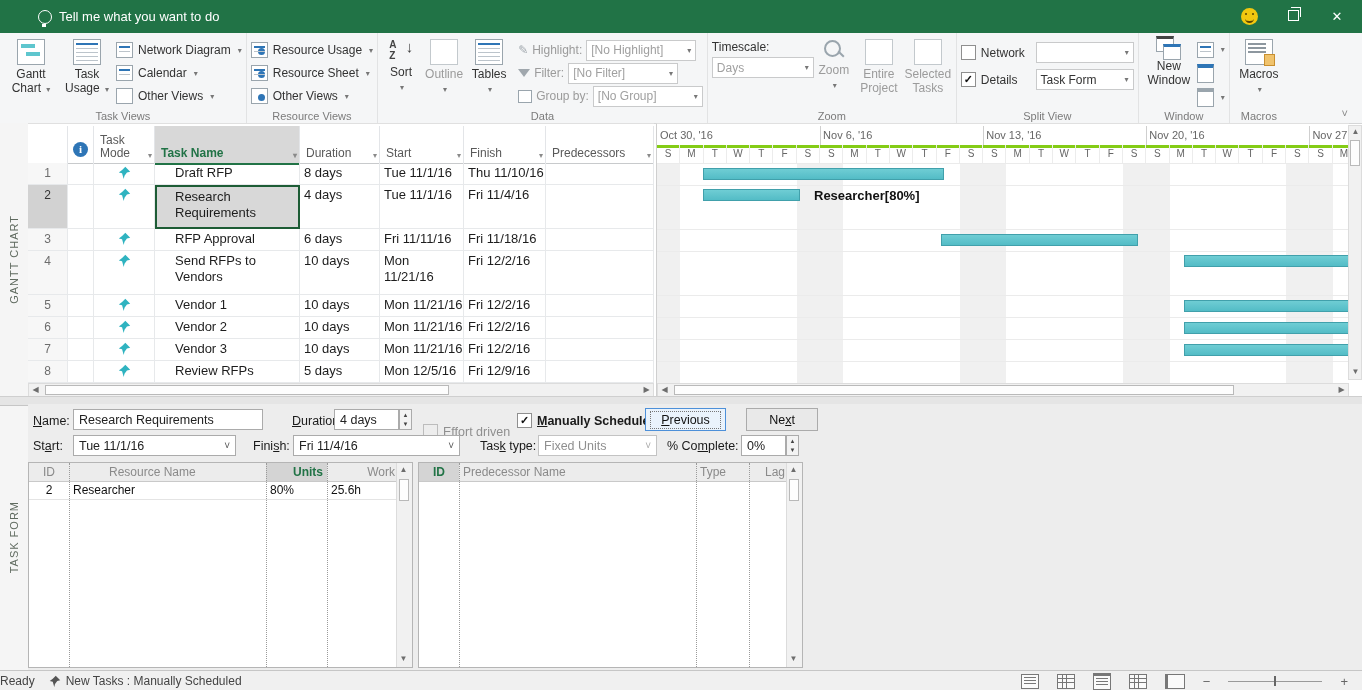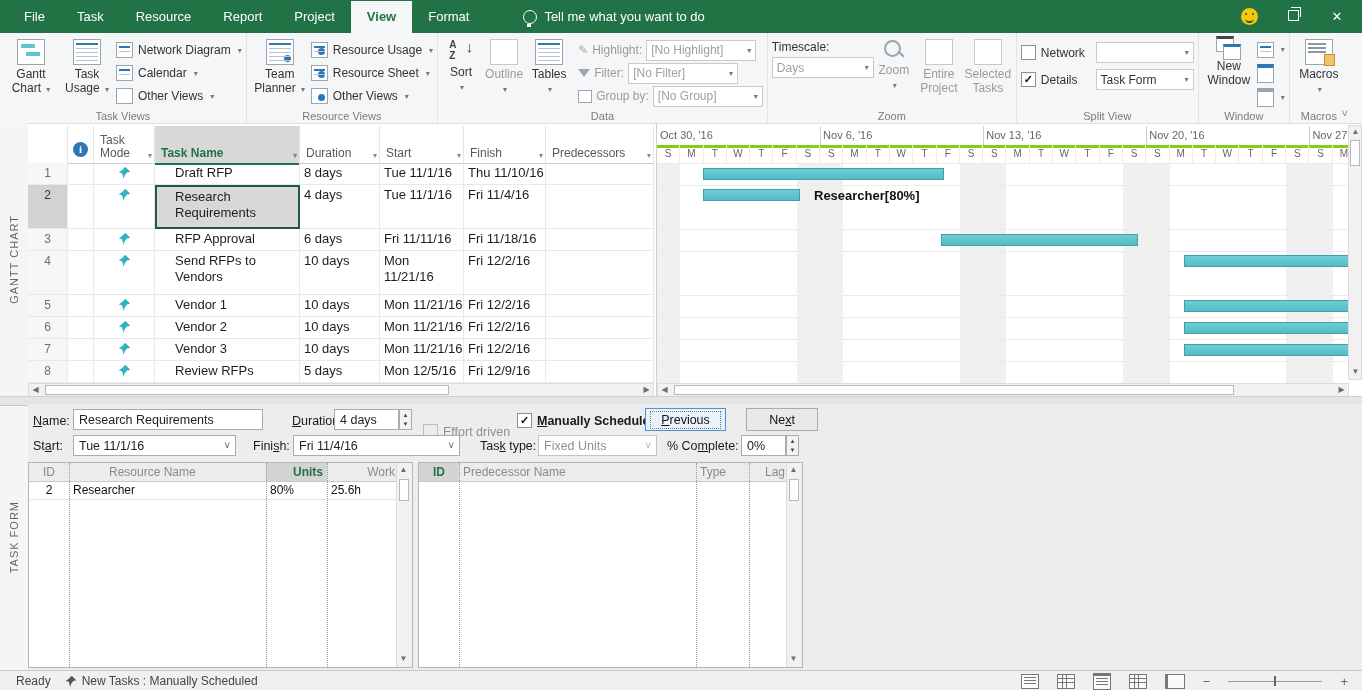--- a/index.html
+++ b/index.html
@@ -109,50 +109,41 @@
   .fg-header{position:absolute;left:0;top:0;right:15px;height:18px;background:#ececec;border-bottom:1px solid #c9c9c9;}
   .fg-hcell{position:absolute;top:0;height:18px;font-size:12px;color:#8a8a8a;padding:2px 4px;box-sizing:border-box;overflow:hidden;white-space:nowrap;}
   .fg-hcell.selhdr{background:#d4d4d4;color:#217346;font-weight:bold;}
   .fg-cell{position:absolute;font-size:12px;color:#111;padding:2px 4px;box-sizing:border-box;white-space:nowrap;overflow:hidden;}
   .vdots{position:absolute;top:0;bottom:0;width:0;border-left:1px dotted #9a9a9a;}
   .fg-scroll{position:absolute;right:0;top:0;bottom:0;width:15px;background:#f1f1f1;border-left:1px solid #dcdcdc;}
   .fg-rowline{position:absolute;left:0;right:15px;height:1px;background:#e4e4e4;}
   
   .statusbar{position:absolute;left:0;top:670px;width:1362px;height:20px;background:#f0f0f0;border-top:1px solid #c6c6c6;
              display:flex;align-items:center;font-size:12px;color:#444;}
-  .sb-left{display:flex;align-items:center;gap:14px;padding-left:16px;}
+  .sb-left{display:flex;align-items:center;gap:14px;padding-left:0;}
   .sb-right{margin-left:auto;display:flex;align-items:center;gap:18px;padding-right:14px;}
   .view-ic{width:16px;height:13px;border:1px solid #777;background:#fafafa;position:relative;display:inline-block;}
   .view-ic.lines:before{content:"";position:absolute;left:2px;top:2px;right:2px;height:1px;background:#777;box-shadow:0 3px 0 #777,0 6px 0 #777;}
   .view-ic.grid:before{content:"";position:absolute;left:0;top:3px;right:0;height:1px;background:#777;box-shadow:0 4px 0 #777;}
   .view-ic.grid:after{content:"";position:absolute;top:0;bottom:0;left:4px;width:1px;background:#777;box-shadow:4px 0 0 #777;}
   .zoomline{width:94px;height:1px;background:#9a9a9a;position:relative;}
   .zoomthumb{position:absolute;left:46px;top:-5px;width:2px;height:10px;background:#666;}
   .zsign{color:#666;font-size:13px;}
   .smiley{width:17px;height:17px;border-radius:50%;background:#f2c80f;position:relative;display:inline-block;}
   .smiley:before{content:"";position:absolute;left:4px;top:5px;width:2px;height:2px;border-radius:50%;background:#5a4500;box-shadow:7px 0 0 #5a4500;}
   .smiley:after{content:"";position:absolute;left:4px;top:8px;width:9px;height:5px;border-bottom:2px solid #5a4500;border-radius:0 0 9px 9px;}
   .bulb{width:12px;height:12px;border:1px solid #fff;border-radius:50%;position:relative;display:inline-block;}
   .bulb:after{content:"";position:absolute;left:3px;bottom:-4px;width:4px;height:3px;background:#fff;}
 </style>
 </head>
 <body>
 
 <div id="app">
 
   <div class="titlebar">
-    <div class="tabs">
-        <div class="tab">File</div>
-        <div class="tab">Task</div>
-        <div class="tab">Resource</div>
-        <div class="tab">Report</div>
-        <div class="tab">Project</div>
-        <div class="tab active">View</div>
-        <div class="tab">Format</div>
-      </div>
     <div class="tellme">
       <span class="bulb"></span>
       <span>Tell me what you want to do</span>
     </div>
     <div class="wincontrols">
       <span class="smiley"></span>
       <span class="wc"><span class="restore-sq"></span></span>
       <span class="wc">✕</span>
     </div>
   </div>
@@ -182,26 +173,20 @@
         <div class="rbtn-sm">
           <span class="ric icbox16"></span>
           <span>Other Views</span>
             <span class="dd">▾</span>
         </div>
       </div>
       <div class="rgroup-label">Task Views</div>
     </div>
 
     <div class="rgroup">
-      <div class="rbtn-lg" style="width:58px">
-        <span class="ric icbox24 grid-ic">
-            <span class="person-dot"></span>
-          </span>
-        <span><span>Team Planner</span> <span class="dd">▾</span></span>
-      </div>
       <div class="rcol">
         <div class="rbtn-sm">
           <span class="ric icbox16 grid-ic">
               <span class="person-dot"></span>
             </span>
           <span>Resource Usage</span>
             <span class="dd">▾</span>
         </div>
         <div class="rbtn-sm">
           <span class="ric icbox16 grid-ic">

